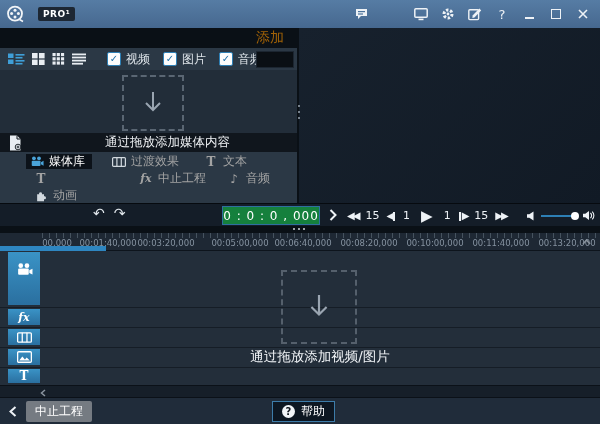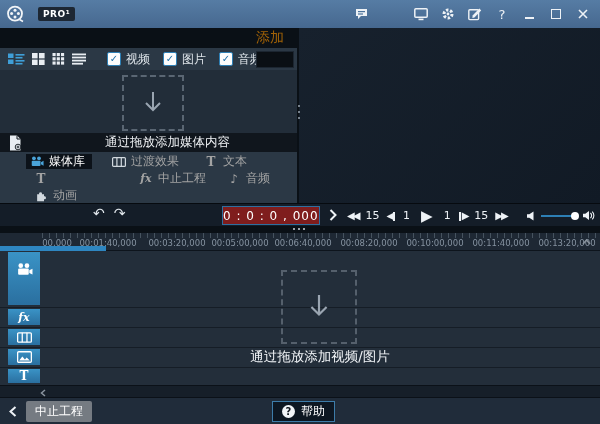--- a/index.html
+++ b/index.html
@@ -57,21 +57,21 @@
   .preview{position:absolute;left:297px;top:28px;width:303px;height:175px;
      background:linear-gradient(135deg,#17212d,#111a25);border-left:2px solid #0a1016;}
   .split-dots{position:absolute;left:-1px;top:77px;display:flex;flex-direction:column;gap:4px;}
   .split-dots i{width:2px;height:2px;background:#9aa5b0;border-radius:50%;}
 
   
   .transport{position:absolute;left:0;top:203px;width:600px;height:23px;background:#141d28;
      border-top:1px solid #060a0f;box-sizing:border-box;}
   .undo-redo{position:absolute;left:93px;top:1px;display:flex;gap:9px;font-size:14px;color:#e3e9ee;}
   .timecode{position:absolute;left:222px;top:2px;width:96px;height:17px;border:1px solid #2f6f9f;
-     background:#7f1d1d;color:#fff;display:flex;align-items:center;
+     background:#15803d;color:#fff;display:flex;align-items:center;justify-content:center;
      font-size:12px;letter-spacing:1px;}
   .stepchev{position:absolute;left:329px;top:5px;}
   .seq{position:absolute;left:347px;top:0;height:23px;display:flex;align-items:center;gap:7px;color:#eef2f6;}
   .g-sm{font-size:10px;letter-spacing:-2px;}
   .g-n{font-size:11px;}
   .g-play{font-size:15px;margin:0 4px;}
   .bar{display:inline-block;width:2px;height:9px;background:#eef2f6;margin:0 1px;vertical-align:middle;}
   .vol{position:absolute;left:527px;top:0;height:23px;display:flex;align-items:center;gap:6px;}
   .vslider{position:relative;width:36px;height:2px;background:#2d7fb5;}
   .vknob{position:absolute;left:82%;top:-3px;width:8px;height:8px;border-radius:50%;background:#fff;}
@@ -357,21 +357,21 @@
         <i></i>
         <i></i>
         <i></i>
       </div>
   </div>
 
   <div class="ruler">
     <div class="ticks"></div>
     <span class="rlabel" style="left:57px">00,000</span>
     <span class="rlabel" style="left:108px">00:01:40,000</span>
-    <span class="rlabel" style="left:177px">00:03:20,000</span>
+    <span class="rlabel" style="left:166px">00:03:20,000</span>
     <span class="rlabel" style="left:240px">00:05:00,000</span>
     <span class="rlabel" style="left:303px">00:06:40,000</span>
     <span class="rlabel" style="left:369px">00:08:20,000</span>
     <span class="rlabel" style="left:435px">00:10:00,000</span>
     <span class="rlabel" style="left:501px">00:11:40,000</span>
     <span class="rlabel" style="left:567px">00:13:20,000</span>
     <div class="range-bar"></div>
     <span class="ruler-up">
       <svg width="9" height="6" viewBox="0 0 9 6">
           <path d="M1 5 L4.5 1 L8 5" fill="none" stroke="#8a949e" stroke-width="1.5"></path>

